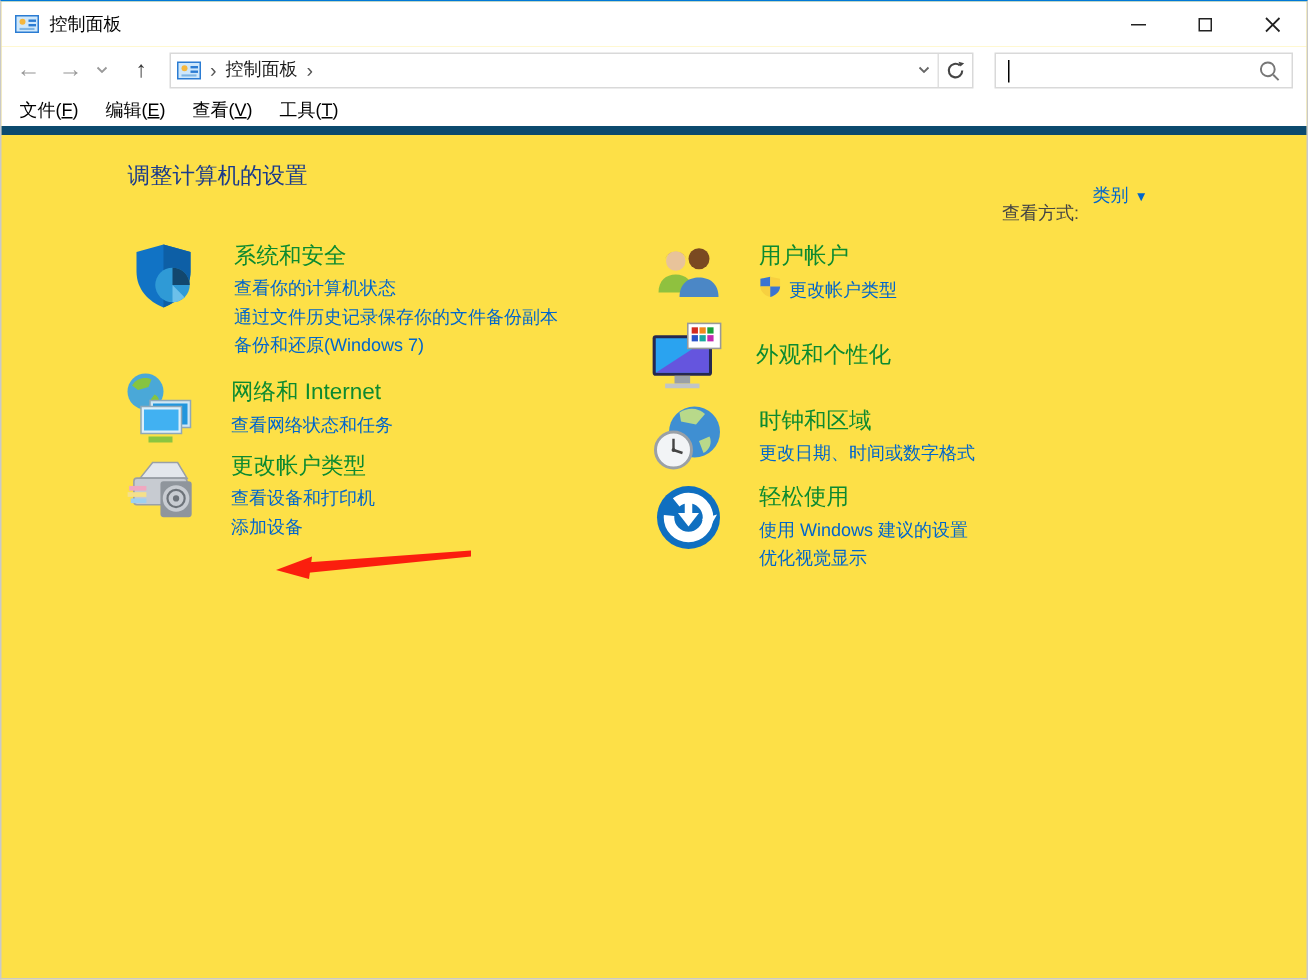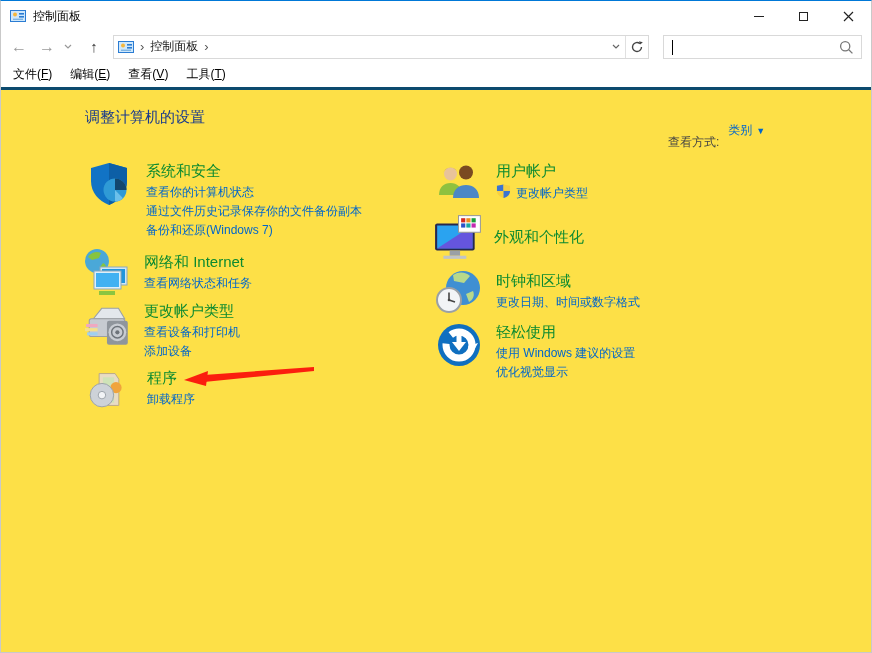--- a/index.html
+++ b/index.html
@@ -30,34 +30,34 @@
   .addr-right { position:absolute; right:0; top:0; height:22px; display:flex; align-items:center; }
   .addr-chevron { width:18px; display:flex; justify-content:center; }
   .addr-divider { width:1px; height:22px; background:#e0e0e0; }
   .refresh-btn { width:22px; height:22px; display:flex; align-items:center; justify-content:center; }
   .searchbox { margin-left:14px; width:199px; height:24px; border:1px solid #d9d9d9; background:#fff; position:relative; display:flex; align-items:center; }
   .search-input { border:none; outline:none; width:160px; height:20px; margin-left:8px; font-size:12px; }
   .search-caret { position:absolute; left:8px; top:4px; width:1px; height:15px; background:#000; }
   .search-mag { position:absolute; right:7px; top:4px; }
 
   
-  .menubar { position:absolute; left:0; top:61px; right:0; height:28px; background:#fff; border-bottom:3px solid #0c4a6e; display:flex; align-items:center; padding-left:10px; }
+  .menubar { position:absolute; left:0; top:61px; right:0; height:28px; background:#fff; border-bottom:6px solid #0c4a6e; display:flex; align-items:center; padding-left:10px; }
   .menu-item { font-size:12px; color:#000; margin-right:14px; padding:3px 2px; }
   .menu-item .acc { text-decoration:underline; }
 
   
   .content { position:absolute; left:0; top:0; right:0; bottom:0; pointer-events:none; }
   .content > * { pointer-events:auto; }
   .page-heading { position:absolute; left:84px; top:107px; font-size:15px; color:#1a3a8c; }
   .view-by { position:absolute; left:667px; top:109px; display:flex; align-items:center; font-size:12px; }
   .view-by-label { color:#444;margin-top:24px; }
   .view-by-value { color:#0066cc; margin-left:9px; }
   .view-by-caret { color:#0066cc; font-size:9px; margin-left:4px; }
 
-  .category { position:absolute; display:flex; gap:13px; }
+  .category { position:absolute; display:flex; gap:23px; }
   .cat-icon { width:48px; height:48px; flex:none; }
   .cat-text { padding-top:1px; }
   .cat-title { display:block; font-size:15px; line-height:20px; color:#0c8a30; text-decoration:none; margin-bottom:2px; white-space:nowrap; }
   .cat-link { display:block; font-size:12px; line-height:19px; color:#0066cc; text-decoration:none; white-space:nowrap; }
   .uac-row { display:flex; align-items:center; gap:5px; }
   .uac-row .cat-link { display:inline; }
   .pad-mid { padding-top:14px; }
   .pad-sm { padding-top:4px; }
 
   .red-arrow { position:absolute; left:181px; top:362px; }
@@ -218,35 +218,20 @@
           <circle cx="33" cy="31" r="2" fill="#6d737a"></circle>
         </svg>
       </span>
       <div class="cat-text">
         <a class="cat-title" href="#">更改帐户类型</a>
         <a class="cat-link" href="#">查看设备和打印机</a>
         <a class="cat-link" href="#">添加设备</a>
       </div>
     </div>
 
-    <div class="category" style="left:85px; top:366px;">
-      <span class="cat-icon">
-        <svg width="45" height="45" viewBox="0 0 48 48">
-          <path d="M14 7 h17 l4 6 v28 h-21 z" fill="#e8dcc4" stroke="#b8a888"></path>
-          <rect x="18" y="11" width="12" height="27" fill="#cfe3b8"></rect>
-          <circle cx="32" cy="22" r="6" fill="#f0a43c"></circle>
-          <circle cx="17" cy="30" r="12.5" fill="#cdd2d8" stroke="#99a0a8"></circle>
-          <circle cx="17" cy="30" r="4" fill="#f2f4f6" stroke="#99a0a8"></circle>
-        </svg>
-      </span>
-      <div class="cat-text">
-        <a class="cat-title" href="#">程序</a>
-        <a class="cat-link" href="#">卸载程序</a>
-      </div>
-    </div>
 
     <div class="category" style="left:434px; top:159px;">
       <span class="cat-icon">
         <svg width="48" height="48" viewBox="0 0 48 48">
           <path d="M8 13 a8 8 0 0 1 15 0 l-2 -3 h-11 z" fill="#d8b06a"></path>
           <circle cx="15.5" cy="14" r="6.5" fill="#e8c39a"></circle>
           <path d="M4 35 c0 -8 5 -12 11.5 -12 s11.5 4 11.5 12 z" fill="#8fc13f"></path>
           <circle cx="31" cy="12.5" r="7" fill="#7a4a21"></circle>
           <path d="M18 38 c0 -9 6 -13 13 -13 s13 4 13 13 z" fill="#4b87c6"></path>
         </svg>

